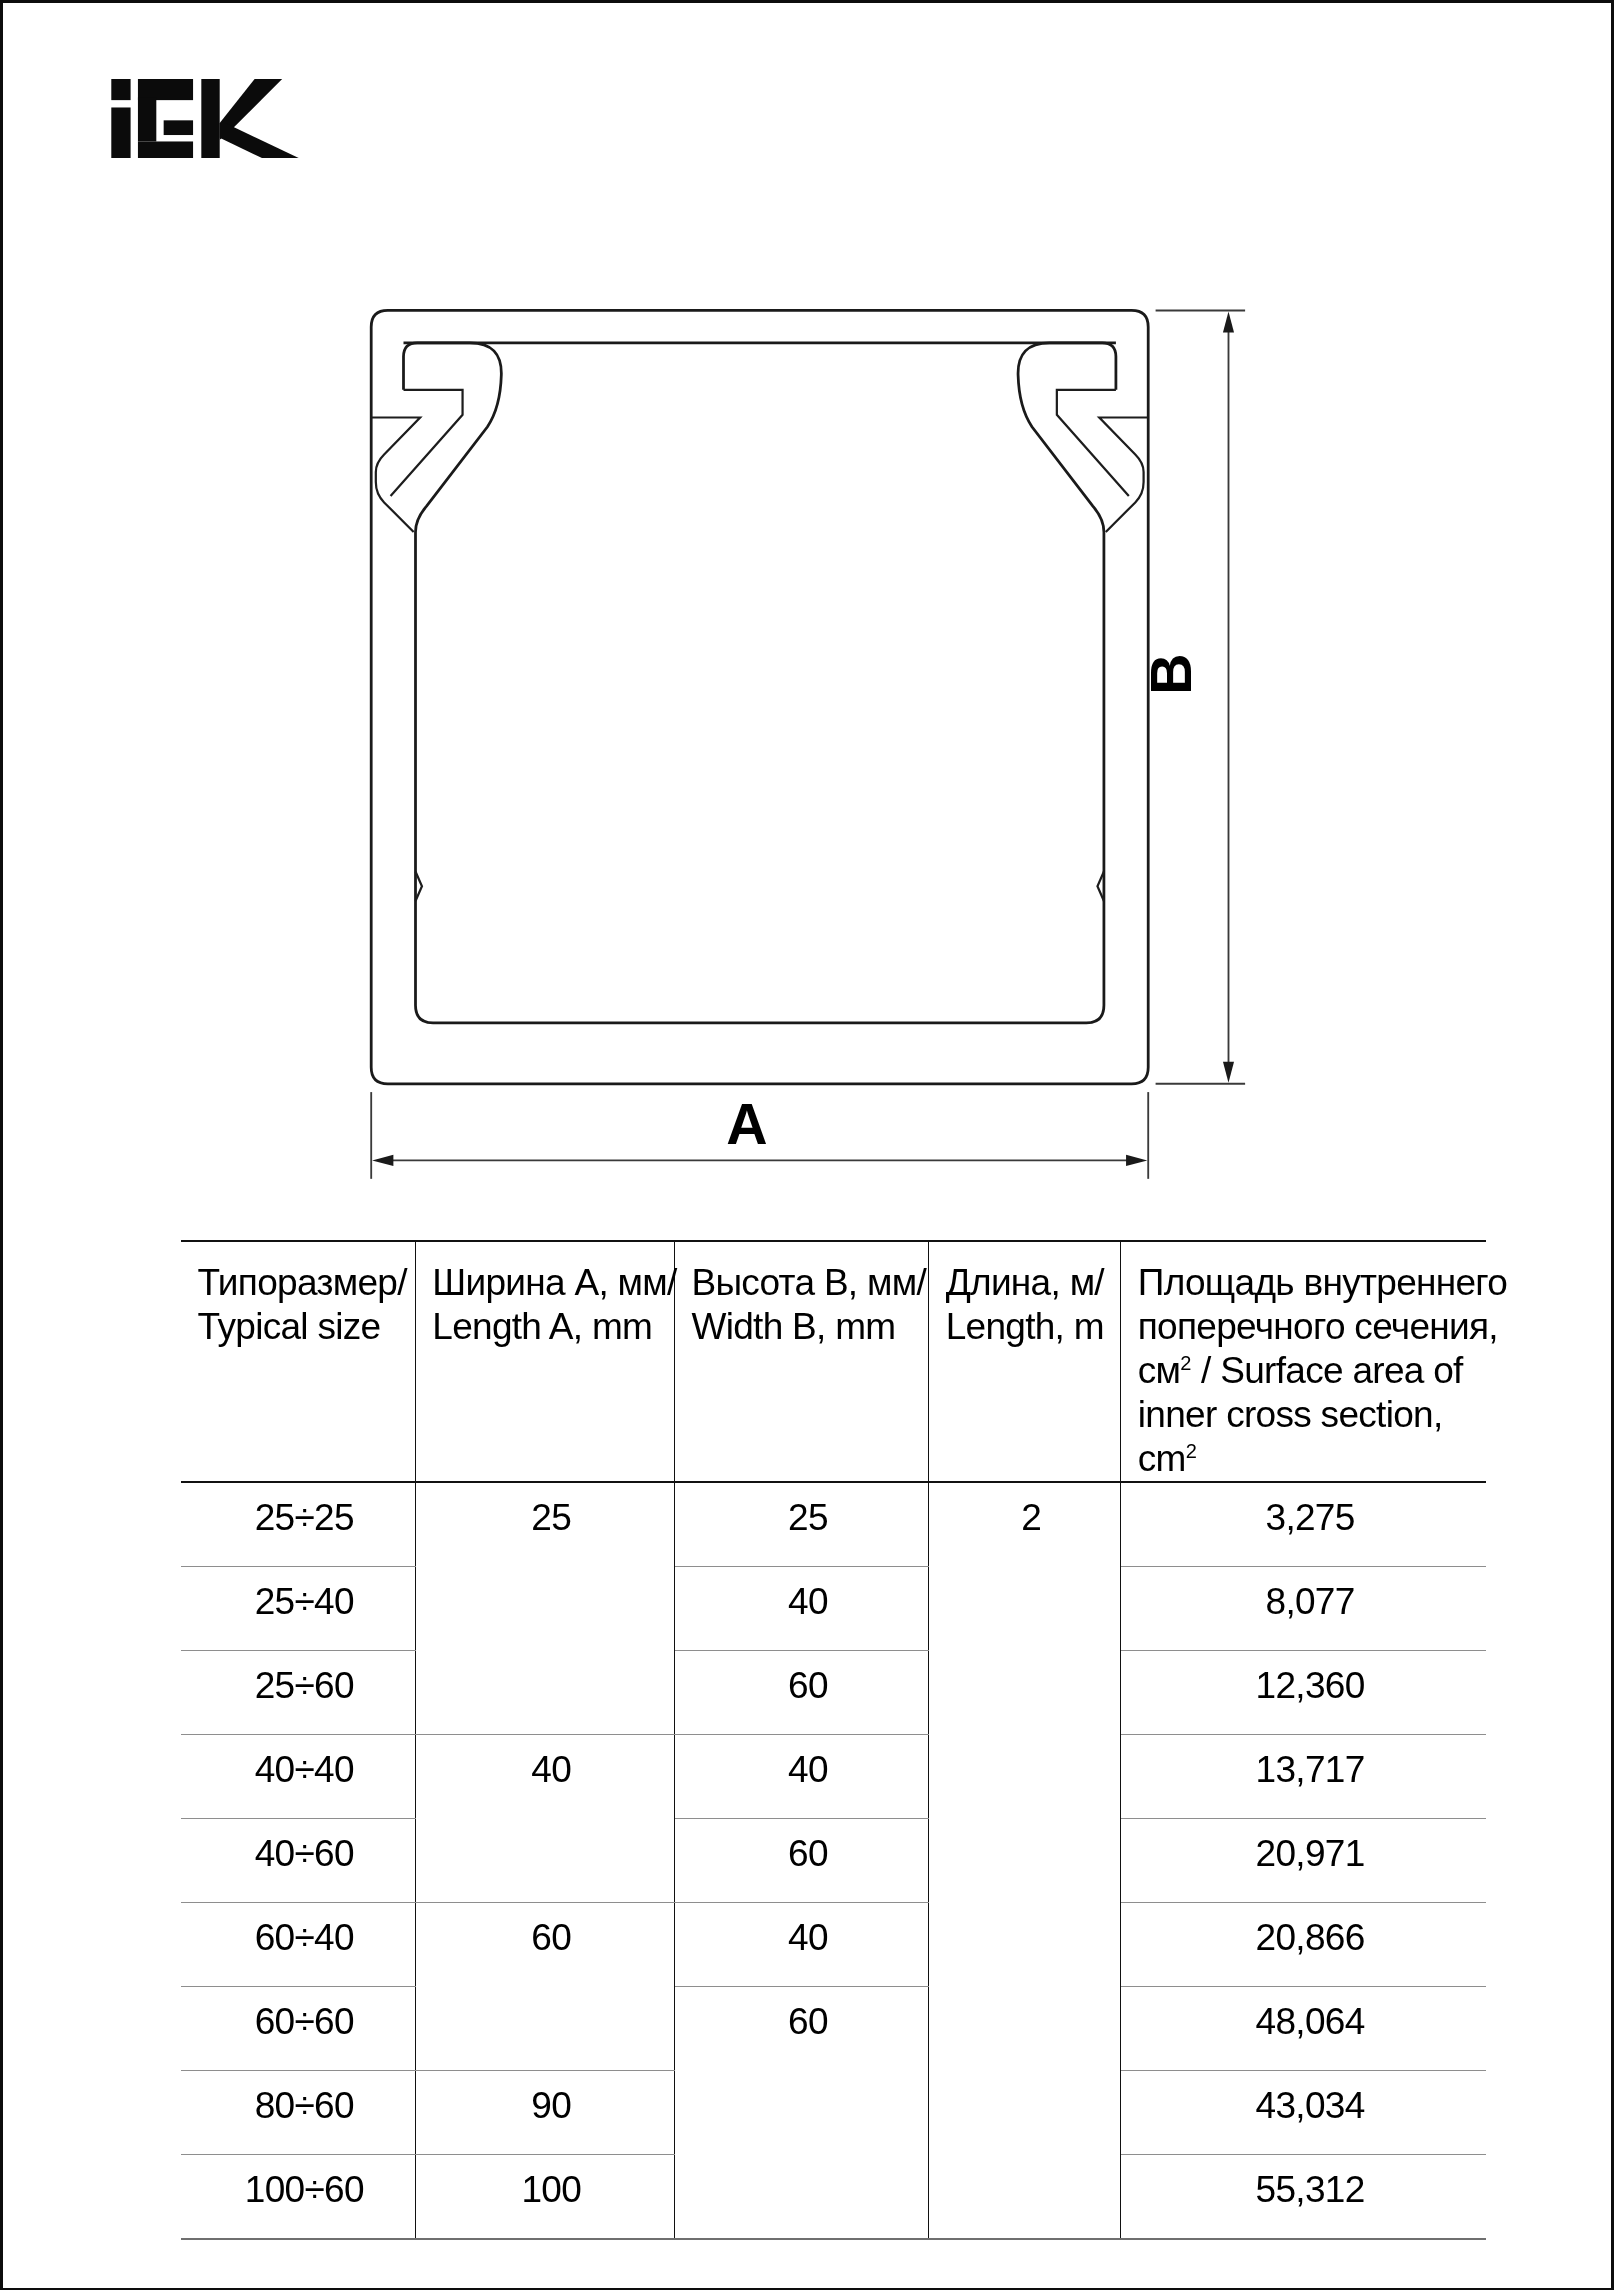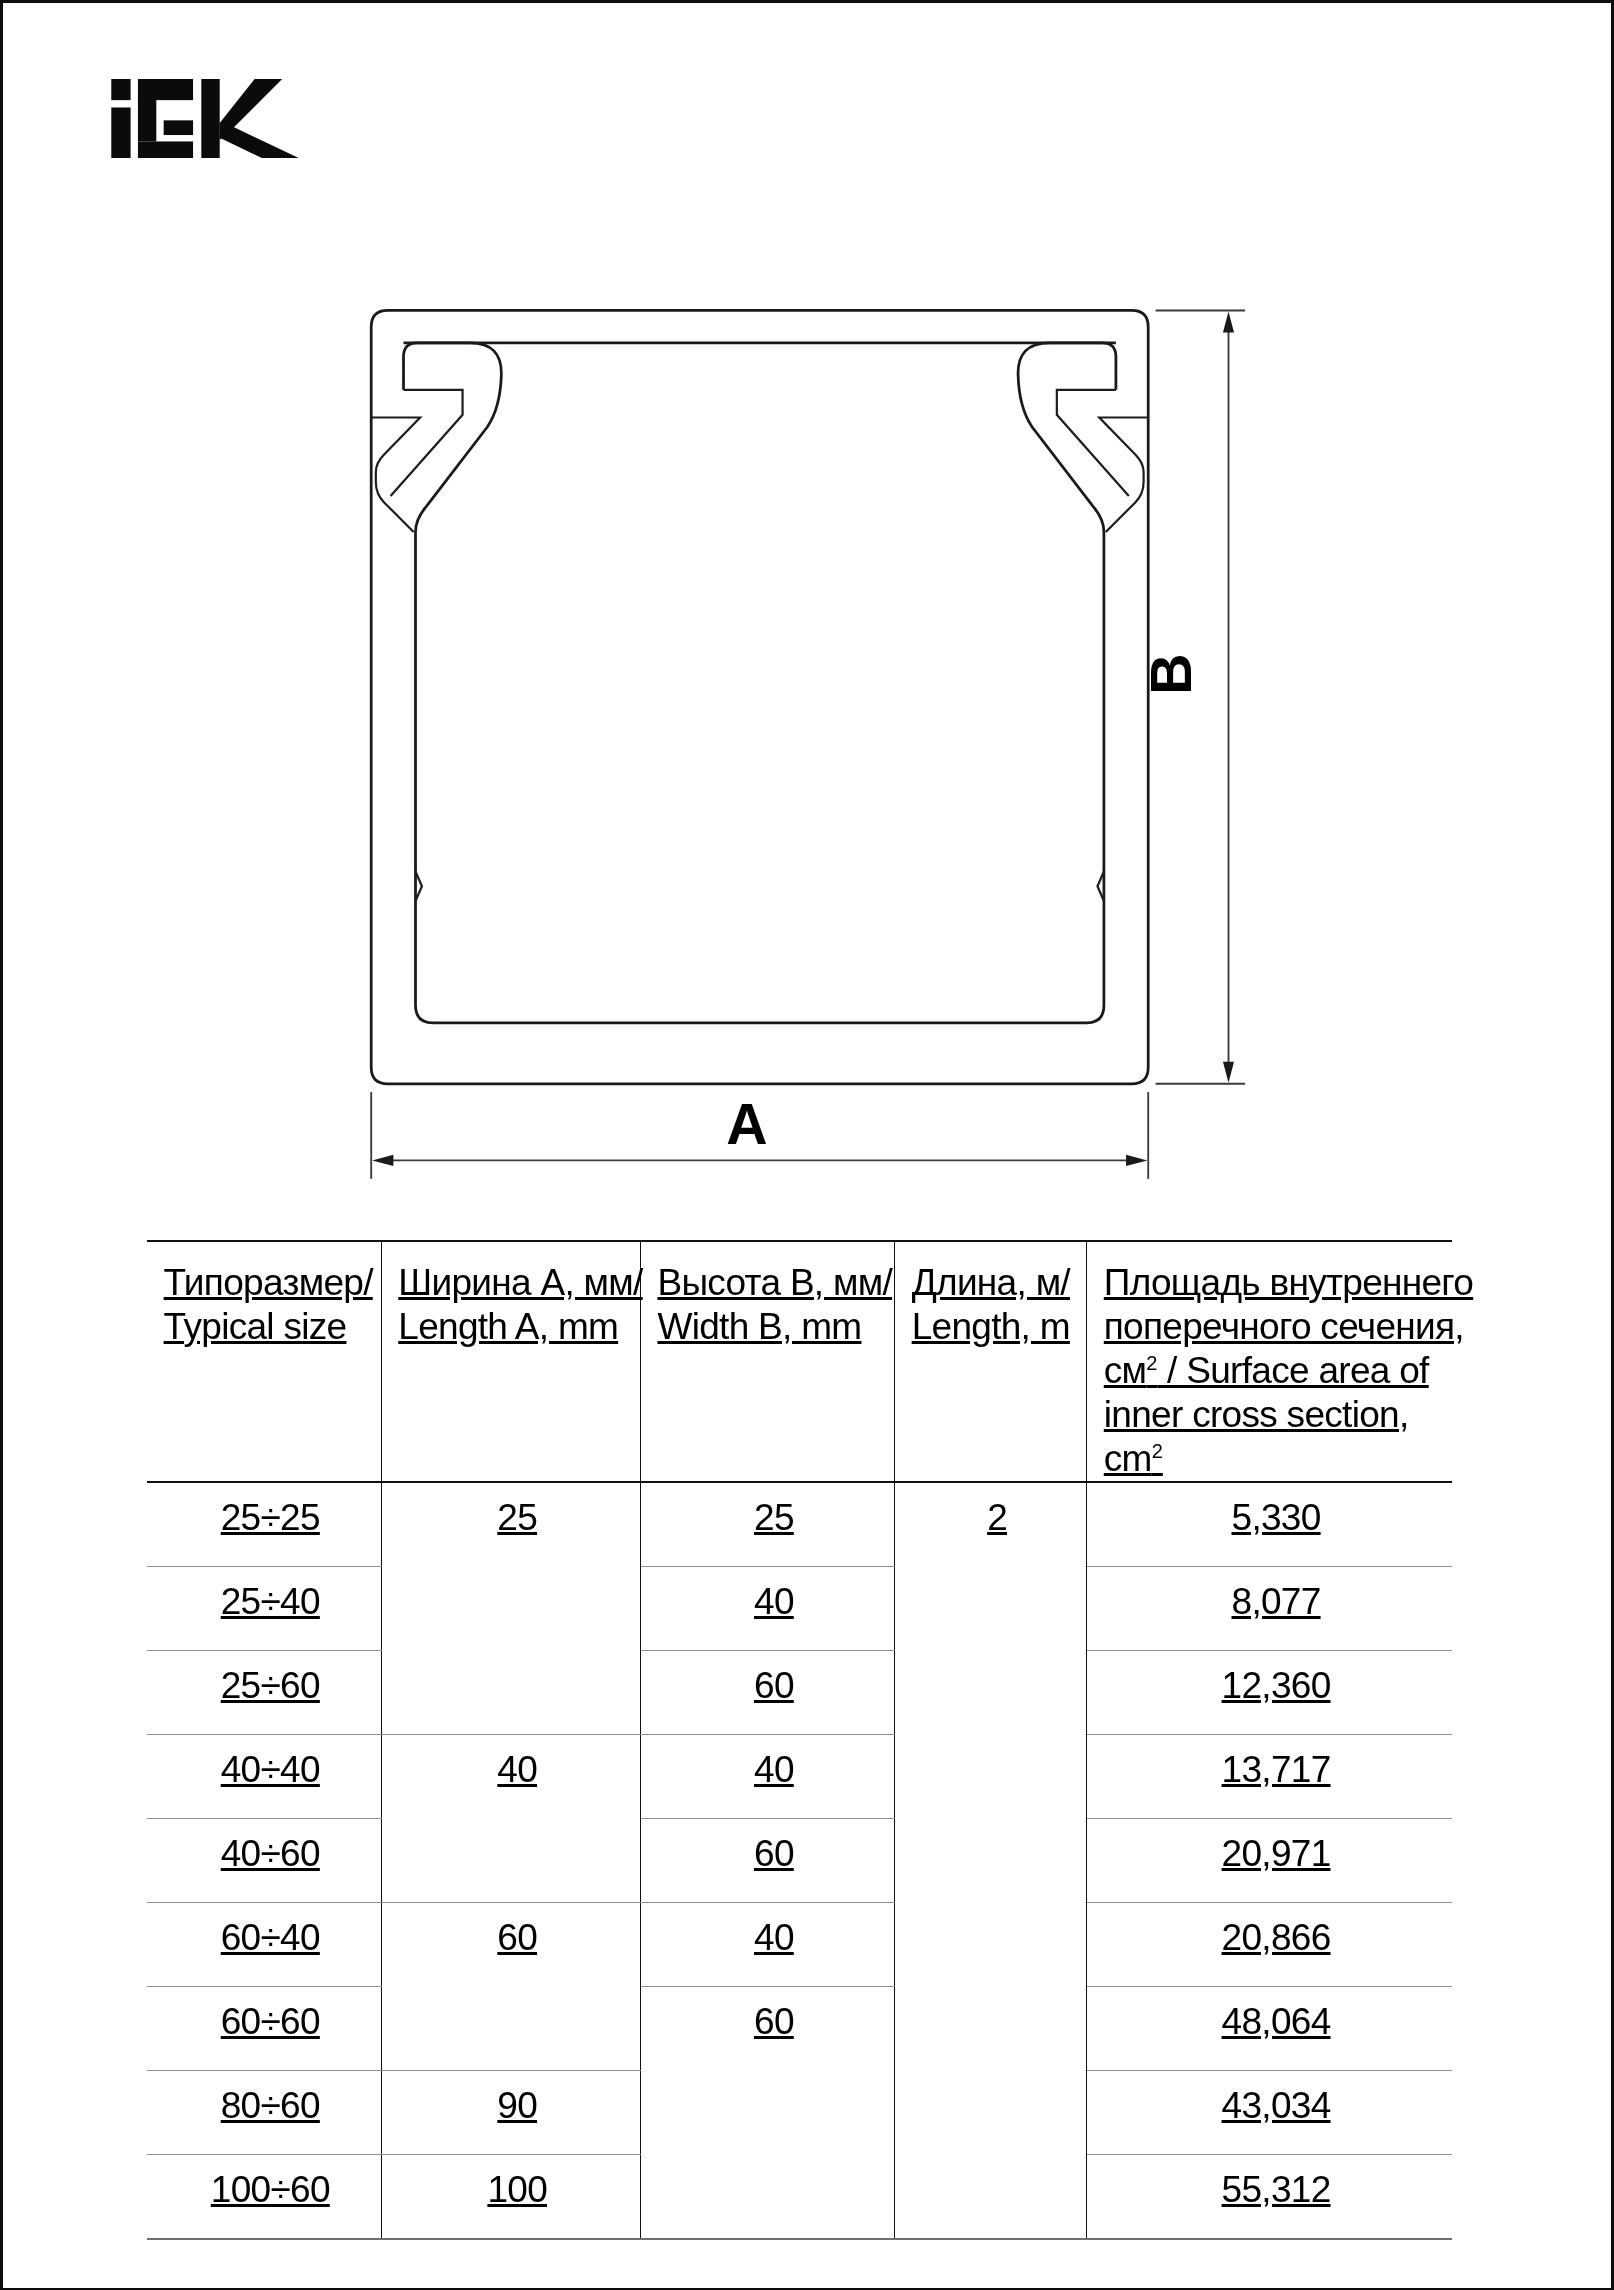--- a/index.html
+++ b/index.html
@@ -15,30 +15,29 @@
   }
   .logo{position:absolute;left:108px;top:76px;width:188px;height:79px;}
   .drawing{position:absolute;left:0;top:0;width:1614px;height:1200px;}
   .drawing .profile{fill:none;stroke:#1a1a1a;stroke-width:3;}
   .drawing .thin{fill:none;stroke:#1d1d1d;stroke-width:2.4;}
   .drawing .dimline{fill:none;stroke:#3a3a3a;stroke-width:2;}
   .drawing .arrow{fill:#1a1a1a;stroke:none;}
   .drawing text{font-family:"Liberation Sans", sans-serif;font-weight:700;font-size:62px;fill:#000;}
 
   table.spec{
-    position:absolute;left:144px;top:1237px;
+    position:absolute;left:178px;top:1237px;
     width:1305px;
     border-collapse:collapse;
     table-layout:fixed;
     border-top:2.8px solid #111;
     border-bottom:2.8px solid #6f6f6f;
     font-size:37px;
     letter-spacing:-0.7px;
     line-height:41px;
-    text-decoration:underline;
   }
   table.spec th{
     height:218px;
     vertical-align:top;text-align:left;
     font-weight:normal;
     padding:18.5px 3.7px 0 16.6px;
     border-bottom:2.8px solid #111;
     line-height:44px;
   }
   table.spec td{
@@ -146,21 +145,21 @@
             <div class="hline"><span>cm</span><sup>2</sup></div>
           </th>
       </tr>
     </thead>
     <tbody id="spec-body">
         <tr>
           <td class="vline">25÷25</td>
           <td rowspan="3" class="vline">25</td>
           <td class="vline">25</td>
           <td rowspan="9" class="vline">2</td>
-          <td>5,330</td>
+          <td>3,275</td>
         </tr>
         <tr>
           <td class="vline">25÷40</td>
           <td class="vline">40</td>
           <td>8,077</td>
         </tr>
         <tr>
           <td class="vline">25÷60</td>
           <td class="vline">60</td>
           <td>12,360</td>

